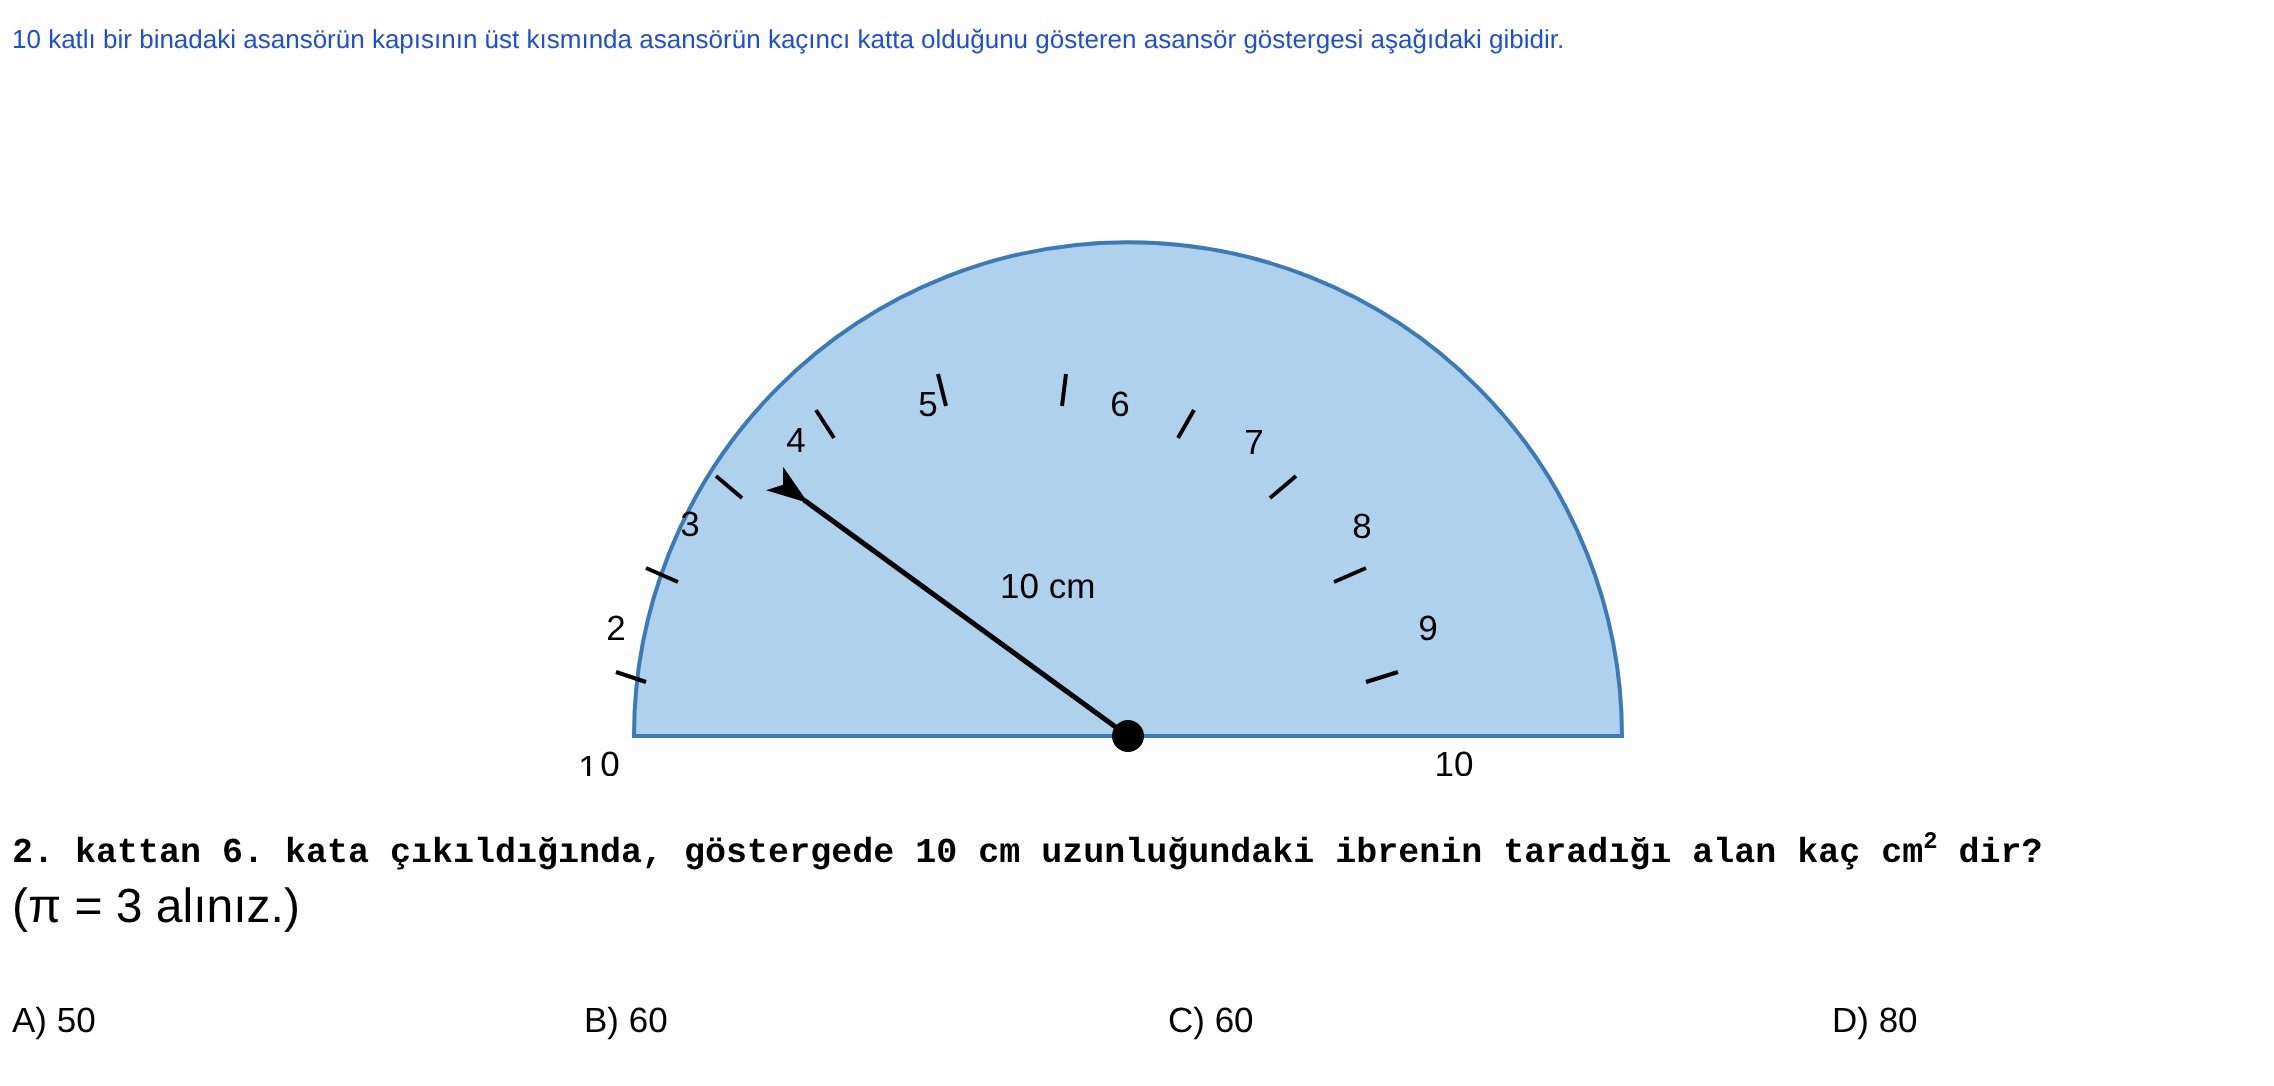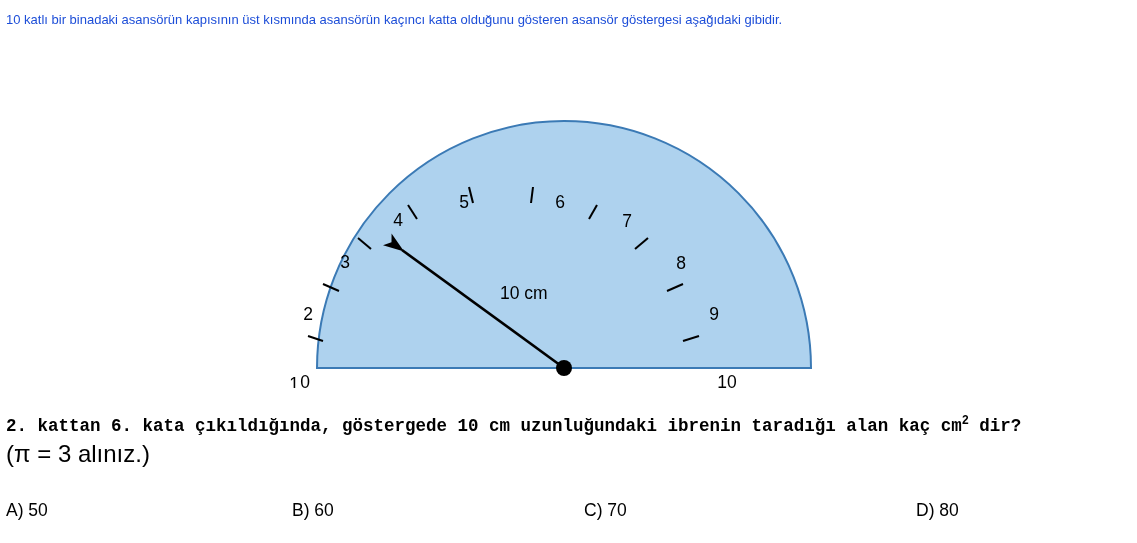--- a/index.html
+++ b/index.html
@@ -135,17 +135,17 @@
 
   <div class="question">
     <span class="bold">2. kattan 6. kata çıkıldığında, göstergede 10 cm uzunluğundaki ibrenin taradığı alan kaç cm</span><span class="bold"><sup>2</sup></span><span class="bold"> dir?</span>
   </div>
 
   <div class="note">(π = 3 alınız.)</div>
 
   <div class="options">
     <div class="opt opt-a">A) 50</div>
     <div class="opt opt-b">B) 60</div>
-    <div class="opt opt-c">C) 70</div>
+    <div class="opt opt-c">C) 60</div>
     <div class="opt opt-d">D) 80</div>
   </div>
 
 </div>
 
 </body></html>

